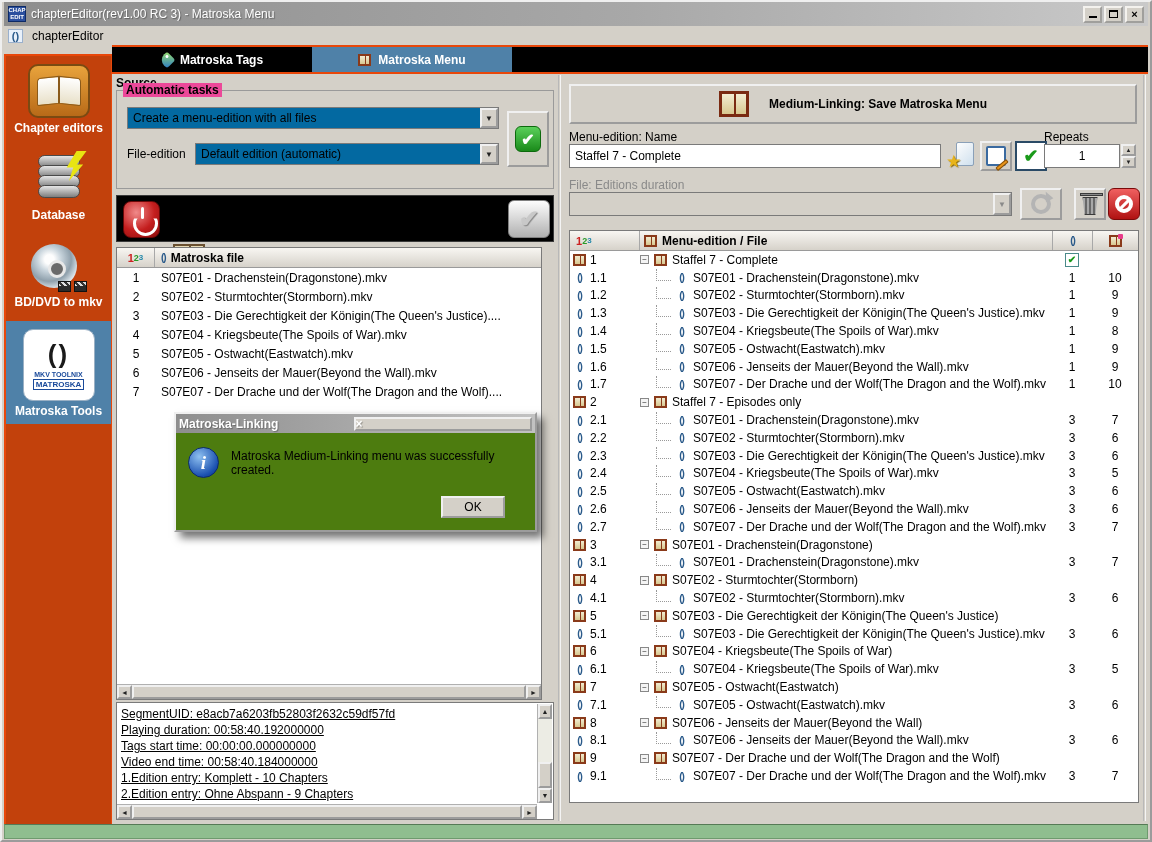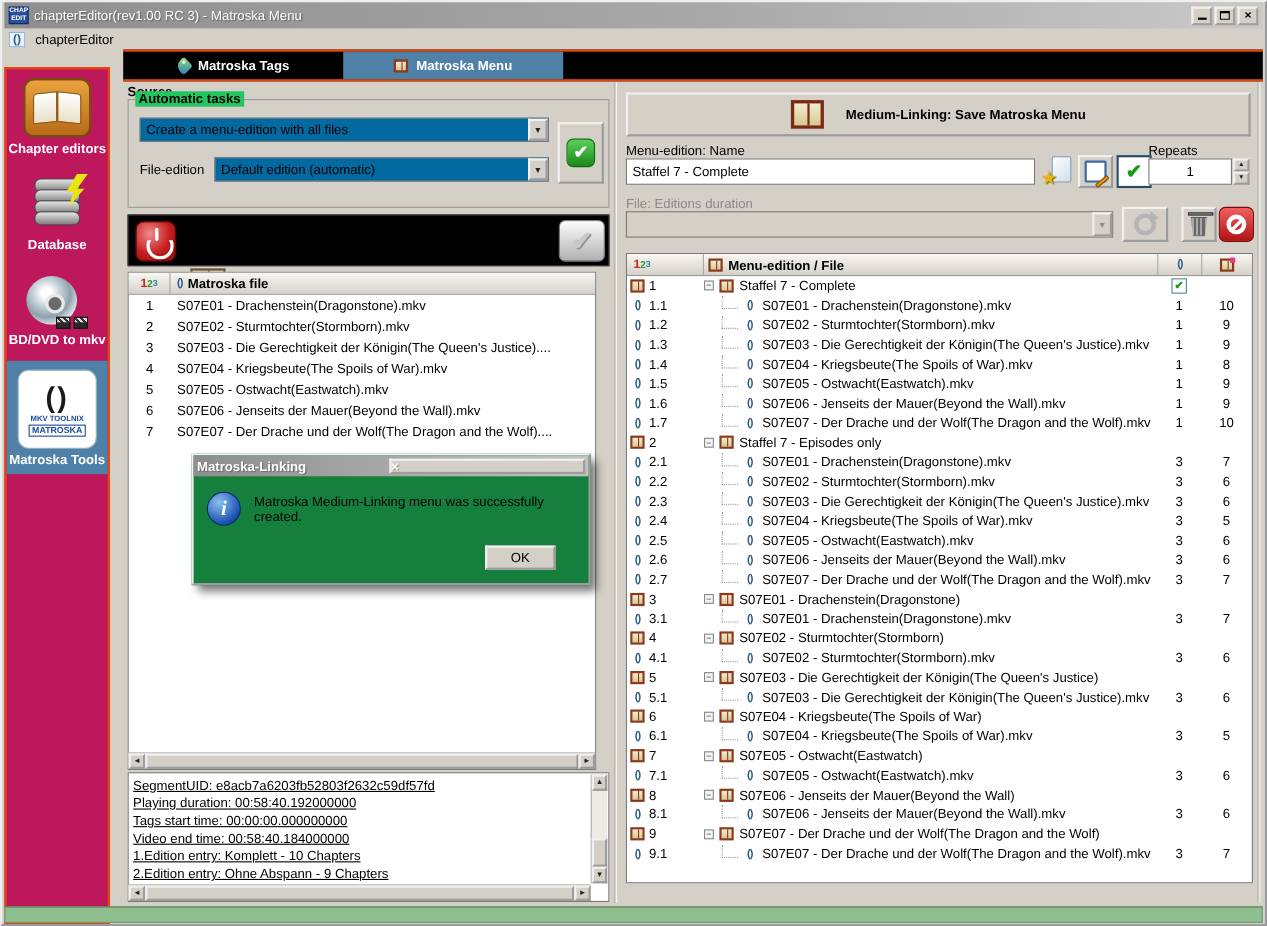--- a/index.html
+++ b/index.html
@@ -26,22 +26,22 @@
   
   .menubar { position:absolute; left:2px; top:24px; right:2px; height:19px; background:#d4d0c8;
              display:flex; align-items:center; padding-left:4px; }
   .mk-glyph { color:#2a5a8a; font-weight:bold; font-size:11px; }
   .mk-glyph-box { width:15px; height:14px; background:#e8f0fa; border:1px solid #9ab0cc;
                   display:flex; align-items:center; justify-content:center; margin-right:5px; }
   .menu-item { font-size:12px; padding:1px 4px; }
 
   
   .content { position:absolute; left:2px; top:43px; right:2px; height:779px; }
-  .sidebar { position:absolute; left:0; top:16px; width:96px; height:100%;
-             background:#be185d; border:2px solid #e8470a; }
+  .sidebar { position:absolute; left:0; top:9px; width:109px; height:100%;
+             background:#c2410c; border:2px solid #e8470a; }
   .main { position:absolute; left:108px; top:0; right:0; height:100%; background:#d4d0c8;padding-left:10px; }
   .statusbar { position:absolute; left:2px; top:822px; right:2px; height:15px;
                background:#8fbe8f; border:1px solid #6e9a6e; border-top-color:#567a56; }
 
   
   .side-item { width:100%; text-align:center; color:#fff; font-weight:bold; font-size:12px;
                padding:8px 0 6px; }
   .side-item.selected { background:#4f81a8; }
   .side-label { display:block; margin-top:3px; }
   .icon-book-big { width:62px; height:54px; margin:0 auto; border-radius:10px;
@@ -102,21 +102,21 @@
            justify-content:center; }
   .check-green { width:26px; height:26px; border-radius:6px; background:linear-gradient(#5ad05a,#1a8a1a);
                  border:1px solid #0c6a0c; color:#fff; font-size:16px; font-weight:bold;
                  display:flex; align-items:center; justify-content:center; }
 
   
   .lbl { position:absolute; font-size:12px; }
   .lbl.b { font-weight:bold; }
   .groupbox { position:absolute; left:4px; top:45px; width:438px; height:99px;
               border:1px solid #9a9a9a; }
-  .group-title { position:absolute; left:6px; top:-8px; background:#22c55e; padding:0 3px;
+  .group-title { position:absolute; left:6px; top:-8px; background:#ec4899; padding:0 3px;
                  font-weight:bold; font-size:12px; }
   .toolbar { position:absolute; left:4px; top:150px; width:438px; height:47px; background:#000;
              border:1px solid #3a3a3a; }
   .tbi { position:absolute; top:5px; }
   .icon-power { width:37px; height:37px; border-radius:8px;
                 background:radial-gradient(circle at 35% 30%, #f08a8a, #c41e1e 55%, #8a0d0d);
                 border:1px solid #6a0808; position:relative; }
   .icon-power::before { content:""; position:absolute; left:9px; top:9px; width:19px; height:19px;
                 border:3px solid #fff; border-radius:50%; clip-path:polygon(0 30%,100% 30%,100% 100%,0 100%); }
   .icon-power::after { content:""; position:absolute; left:17px; top:5px; width:3px; height:12px;
@@ -168,21 +168,21 @@
   .vthumb { flex:1; background:#d4d0c8; border:2px outset #f0f0f0; }
 
   
   .infobox { position:absolute; left:4px; top:657px; width:438px; height:118px; background:#fff;
              border:1px solid #7a7a7a; }
   .info-lines { position:absolute; left:4px; top:3px; right:18px; bottom:18px; overflow:hidden;text-decoration:underline; }
   .info-lines div { font-size:12px; line-height:16px; white-space:nowrap; }
   .info-h { position:absolute; left:0; bottom:0; right:16px; }
 
   
-  .dialog { position:absolute; left:172px; top:410px; width:363px; background:#15803d;
+  .dialog { position:absolute; left:172px; top:410px; width:363px; background:#4d7c0f;
             border:2px outset #f0f0f0; box-shadow:6px 6px 8px rgba(0,0,0,.55); z-index:50; }
   .dlg-title { height:19px; background:linear-gradient(90deg,#8e8e8e,#c2c2c2); display:flex;
                align-items:center; padding:0 3px; }
   .dlg-title span { color:#fff; font-weight:bold; font-size:12px; flex:1;
                     text-shadow:1px 1px 1px rgba(0,0,0,.3); }
   .dlg-close { width:16px; height:14px; background:#d4d0c8; border:2px outset #f0f0f0; font-size:10px;
                font-weight:bold; display:flex; align-items:center; justify-content:center; }
   .dlg-body { padding:14px 12px 12px; }
   .dlg-row { display:flex; align-items:center; gap:12px; }
   .icon-info { width:31px; height:31px; border-radius:50%; flex:none;

